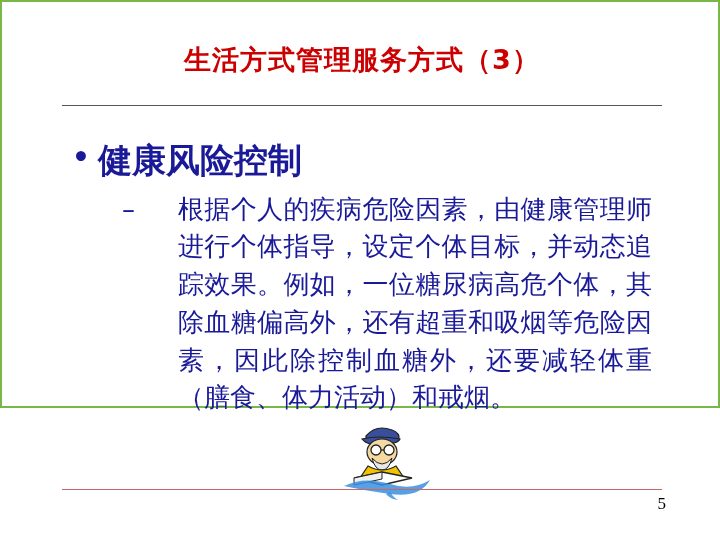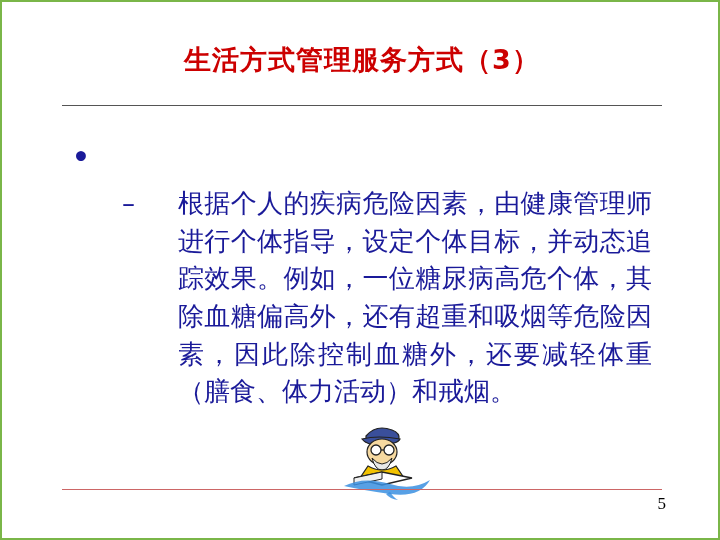--- a/index.html
+++ b/index.html
@@ -9,21 +9,21 @@
   body {
     width: 720px;
     height: 540px;
     background: #ffffff;
     font-family: "Liberation Serif", serif;
     overflow: hidden;
   }
   #slide {
     position: relative;
     width: 720px;
-    height: 540px;
+    height: 408px;
     box-sizing: border-box;
     border: 2px solid #7ab648;
     background: #ffffff;
   }
   #title {
     position: absolute;
     top: 40px;
     left: 0;
     width: 720px;
     text-align: center;
@@ -113,20 +113,21 @@
 <div id="slide">
 
   <div id="title">生活方式管理服务方式（3）</div>
 
   <div id="title-rule"></div>
 
   <div id="body">
 
     <div class="bullet1">
       <span class="mark">•</span>
+      <span class="text">健康风险控制</span>
     </div>
 
     <div class="bullet2">
       <span class="mark">–</span>
       <span class="text">根据个人的疾病危险因素，由健康管理师进行个体指导，设定个体目标，并动态追踪效果。例如，一位糖尿病高危个体，其除血糖偏高外，还有超重和吸烟等危险因素，因此除控制血糖外，还要减轻体重（膳食、体力活动）和戒烟。</span>
     </div>
 
   </div>
 
   <div id="clipart">

